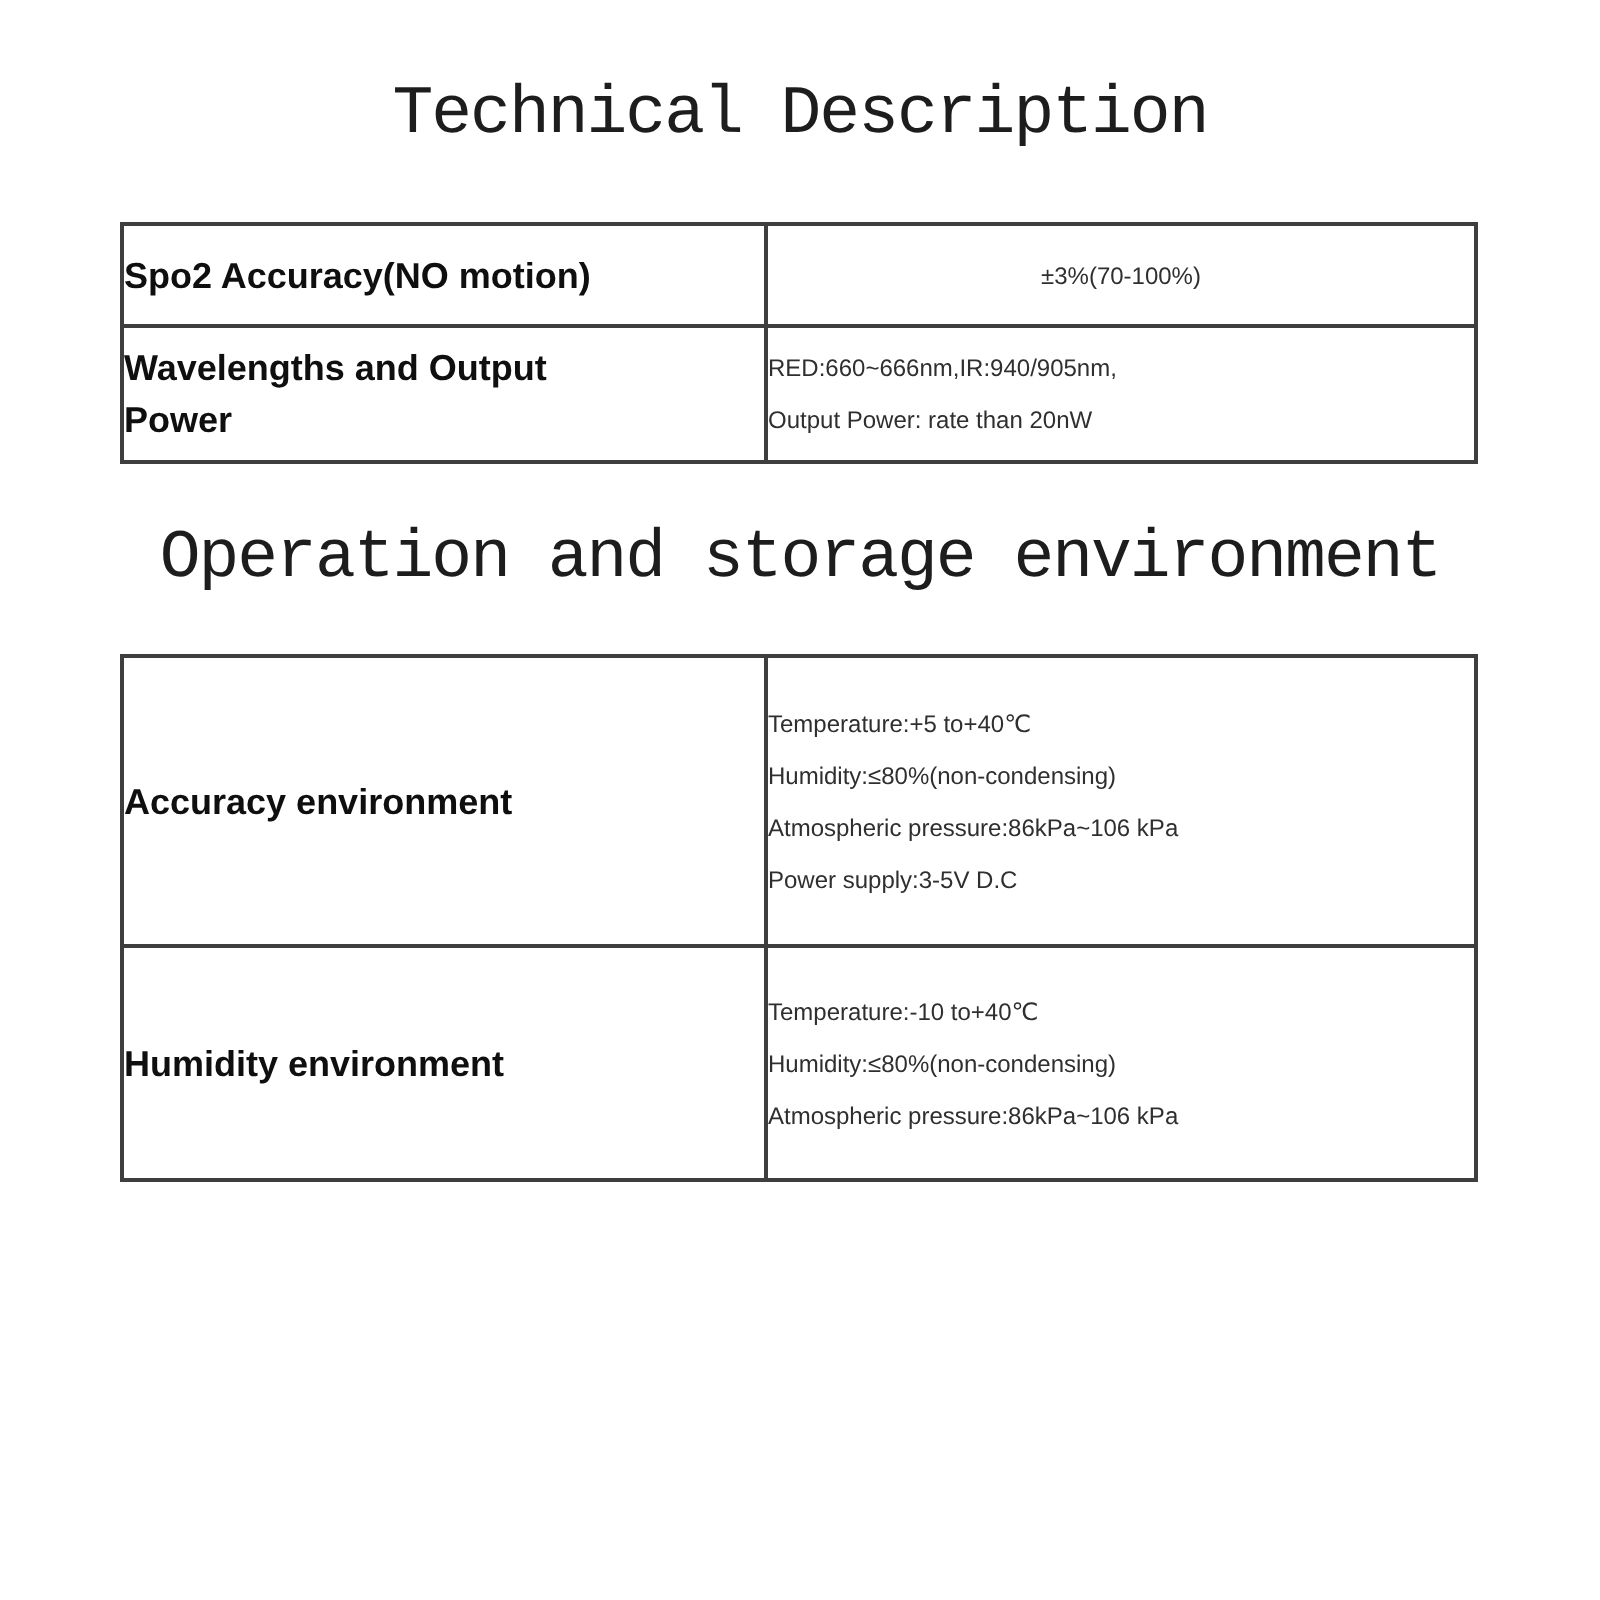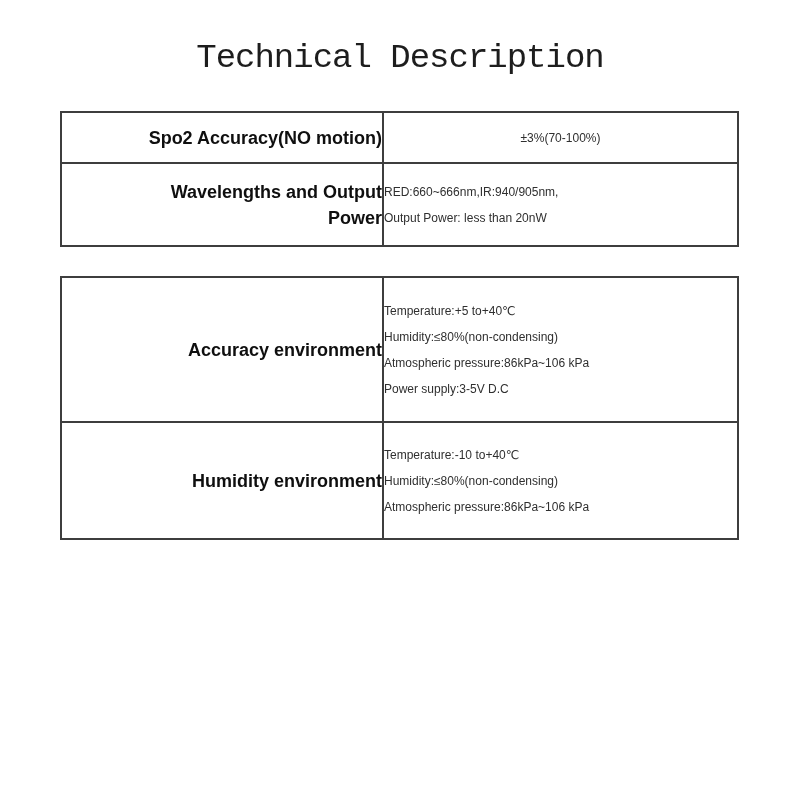--- a/index.html
+++ b/index.html
@@ -39,36 +39,36 @@
   }
   #table-technical { margin-top: 35px; }
   #table-environment { margin-top: 29px; }
   .spec-table td {
     border: 2px solid var(--border);
     vertical-align: middle;
     padding: 0;
   }
   td.label-cell {
     width: 322px;
-    text-align: right;
+    text-align: left;
     font-weight: 700;
     font-size: 18px;
     line-height: 26px;
     color: var(--label-text);
   }
   td.value-cell {
     font-size: 12px;
     line-height: 26px;
     color: var(--value-text);
   }
   td.value-center { text-align: center; }
   td.value-left { padding-right: 6px; }
   #table-technical tr.row-spo2 { height: 51px; }
   #table-technical tr.row-pulse { height: 55px; }
-  #table-technical tr.row-wavelength { height: 83px; }
+  #table-technical tr.row-wavelength { height: 68px; }
   #table-environment tr.row-operation { height: 145px; }
   #table-environment tr.row-storage { height: 117px; }
   .line { margin: 0; }
 </style>
 </head>
 <body>
 
 <div class="page">
 
   <h1 class="title" id="title-technical">Technical Description</h1>
@@ -83,26 +83,27 @@
           <div class="line">±3%(70-100%)</div>
         </td>
       </tr>
       <tr class="row-wavelength">
         <td class="label-cell">
           <div class="line">Wavelengths and Output</div>
           <div class="line">Power</div>
         </td>
         <td class="value-cell value-left">
           <div class="line">RED:660~666nm,IR:940/905nm,</div>
-          <div class="line">Output Power: less than 20nW</div>
+          <div class="line">Output Power: rate than 20nW</div>
         </td>
       </tr>
     </tbody>
   </table>
 
+  <h1 class="title" id="title-environment">Operation and storage environment</h1>
 
   <table class="spec-table" id="table-environment">
     <tbody>
       <tr class="row-operation">
         <td class="label-cell">
           <div class="line">Accuracy environment</div>
         </td>
         <td class="value-cell value-left">
           <div class="line">Temperature:+5 to+40℃</div>
           <div class="line">Humidity:≤80%(non-condensing)</div>

